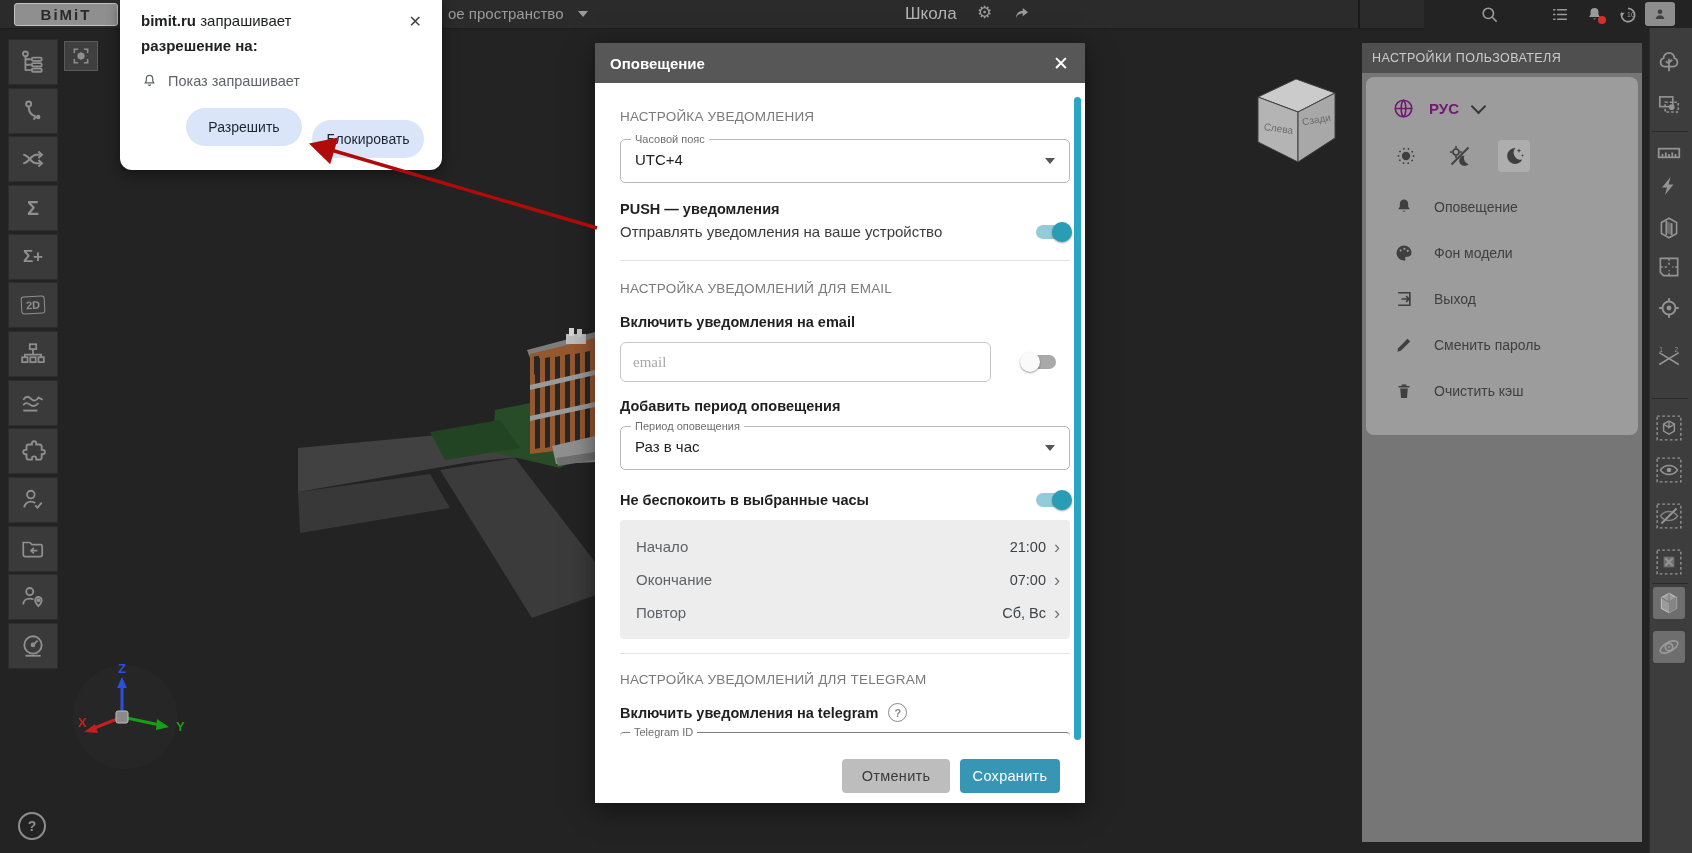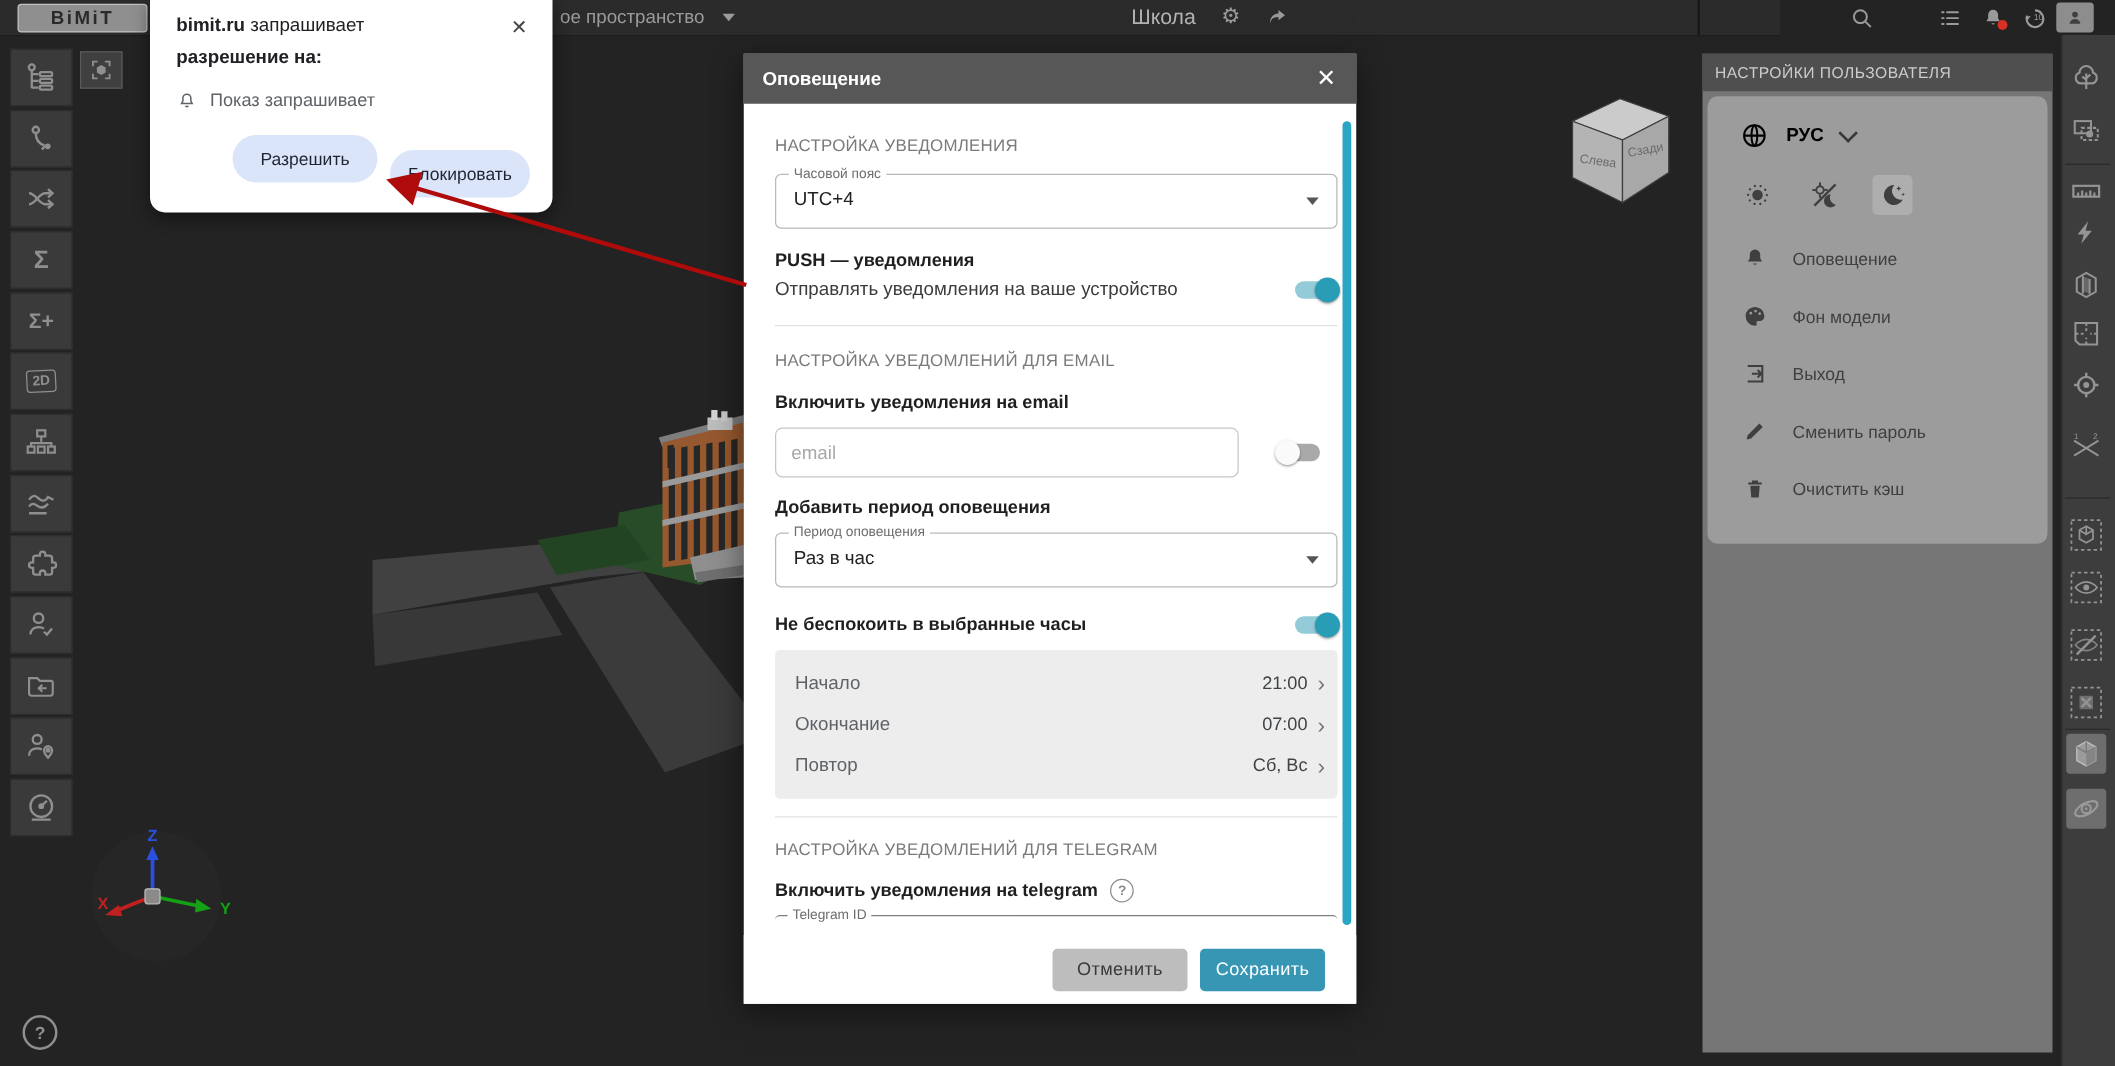--- a/index.html
+++ b/index.html
@@ -43,21 +43,21 @@
   
   #scene{position:absolute;left:0;top:28px;z-index:1;}
   #navcube{position:absolute;left:1240px;top:70px;z-index:2;}
   #gizmo{position:absolute;left:70px;top:655px;z-index:2;}
 
   
   #userPanel{position:absolute;left:1362px;top:43px;width:280px;height:799px;background:#767676;z-index:6;}
   #upHeader{height:30px;background:#4f4f4f;color:#cccccc;font-size:12.5px;letter-spacing:.4px;
             display:flex;align-items:center;padding-left:10px;}
   #upCard{margin:4px;background:#9c9c9c;border-radius:8px;height:358px;color:#3f3f3f;}
-  #langRow{display:flex;align-items:center;gap:14px;padding:20px 0 0 26px;font-size:15px;font-weight:bold;color:#000000;}
+  #langRow{display:flex;align-items:center;gap:14px;padding:20px 0 0 26px;font-size:15px;font-weight:bold;color:#701a75;}
   .chev{width:9px;height:9px;border-right:2px solid #383838;border-bottom:2px solid #383838;transform:rotate(45deg);margin-top:-4px;}
   #themeRow{display:flex;align-items:center;gap:22px;padding:20px 0 0 24px;}
   .theme-box{width:32px;height:32px;display:flex;align-items:center;justify-content:center;color:#3f3f3f;}
   .theme-sel{background:#aeaeae;border-radius:4px;}
   #upItems{padding-top:12px;}
   .up-item{display:flex;align-items:center;gap:20px;height:46px;padding-left:28px;color:#3f3f3f;font-size:14px;}
 
   
   #modal{position:absolute;left:595px;top:43px;width:490px;height:760px;background:#fff;z-index:10;
          box-shadow:0 6px 24px rgba(0,0,0,.5);}
@@ -76,21 +76,21 @@
   .rowflex{display:flex;align-items:center;}
   .divider{border:none;border-top:1px solid #e3e3e3;margin:20px 0 0 0;}
   
   .tgl{position:relative;width:34px;height:14px;border-radius:7px;flex:none;}
   .tgl .knob{position:absolute;top:-3px;width:20px;height:20px;border-radius:50%;box-shadow:0 1px 2px rgba(0,0,0,.4);}
   .tgl.on{background:#93cbd9;}
   .tgl.on .knob{right:-2px;background:#2a9db6;}
   .tgl.off{background:#a9a9a9;}
   .tgl.off .knob{left:-2px;background:#fafafa;}
   #emailInput{width:345px;height:38px;border:1px solid #c6c6c6;border-radius:6px;padding:0 12px;font-size:15px;
-              color:#701a75;font-family:Liberation Sans, sans-serif;outline:none;}
+              color:#701a75;font-family:Liberation Serif, serif;outline:none;}
   #emailInput::placeholder{color:#a8a8a8;}
   #dndPanel{background:#ededed;border-radius:4px;padding:10px 10px 10px 16px;margin-top:12px;}
   .dnd-row{display:flex;align-items:center;height:33px;}
   .dnd-lb{font-size:15px;color:#5f6368;}
   .dnd-val{margin-left:auto;font-size:14.5px;color:#3f4346;}
   .dnd-chev{font-size:18px;color:#757575;margin-left:8px;line-height:1;}
   .help-circ{width:17px;height:17px;border:1.5px solid #8a8a8a;border-radius:50%;color:#8a8a8a;font-size:11px;
              font-weight:bold;display:flex;align-items:center;justify-content:center;margin-left:10px;}
   #tgField{position:relative;height:12px;overflow:visible;margin-top:10px;border-top:1px solid #7d7d7d;border-radius:4px 4px 0 0;text-align:center;}
   #tgField .flabel{position:absolute;top:-7px;left:10px;background:#fff;padding:0 4px;font-size:11px;color:#6e6e6e;}

